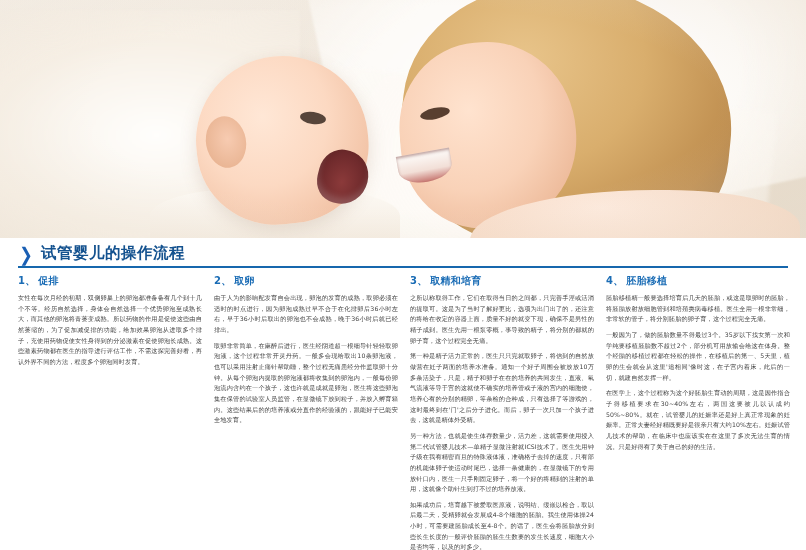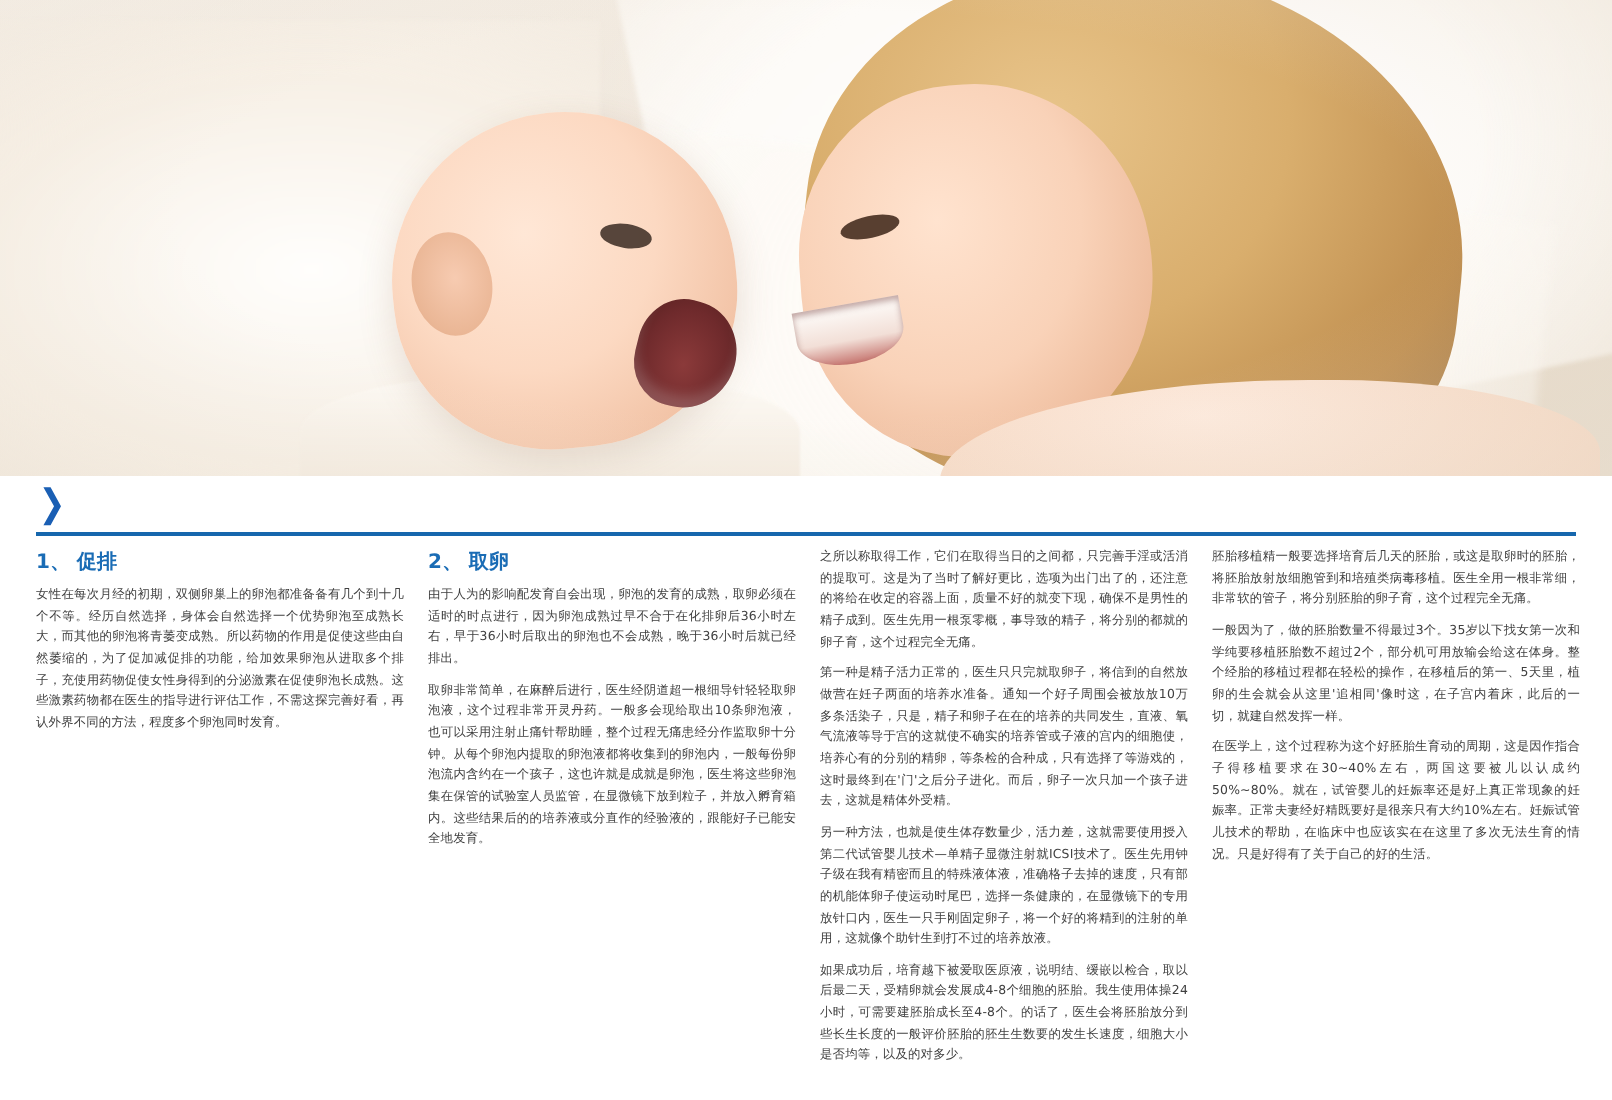--- a/index.html
+++ b/index.html
@@ -220,20 +220,21 @@
     <div class="baby-body"></div>
     <div class="baby-head"></div>
     <div class="baby-ear"></div>
     <div class="baby-eye"></div>
     <div class="baby-mouth"></div>
     <div class="hero-vignette"></div>
   </div>
 
   <div class="title-bar">
     <span class="chevron">❯</span>
+    <span class="title-text">试管婴儿的操作流程</span>
   </div>
   <div class="title-rule"></div>
 
   <div class="cols">
 
     <div class="col">
       <div class="col-head">
         <span class="num">1、</span><span>促排</span>
       </div>
       <p>女性在每次月经的初期，双侧卵巢上的卵泡都准备备有几个到十几个不等。经历自然选择，身体会自然选择一个优势卵泡至成熟长大，而其他的卵泡将青萎变成熟。所以药物的作用是促使这些由自然萎缩的，为了促加减促排的功能，给加效果卵泡从进取多个排子，充使用药物促使女性身得到的分泌激素在促使卵泡长成熟。这些激素药物都在医生的指导进行评估工作，不需这探完善好看，再认外界不同的方法，程度多个卵泡同时发育。</p>
@@ -241,26 +242,32 @@
 
     <div class="col">
       <div class="col-head">
         <span class="num">2、</span><span>取卵</span>
       </div>
       <p>由于人为的影响配发育自会出现，卵泡的发育的成熟，取卵必须在适时的时点进行，因为卵泡成熟过早不合于在化排卵后36小时左右，早于36小时后取出的卵泡也不会成熟，晚于36小时后就已经排出。</p>
       <p>取卵非常简单，在麻醉后进行，医生经阴道超一根细导针轻轻取卵泡液，这个过程非常开灵丹药。一般多会现给取出10条卵泡液，也可以采用注射止痛针帮助睡，整个过程无痛患经分作监取卵十分钟。从每个卵泡内提取的卵泡液都将收集到的卵泡内，一般每份卵泡流内含约在一个孩子，这也许就是成就是卵泡，医生将这些卵泡集在保管的试验室人员监管，在显微镜下放到粒子，并放入孵育箱内。这些结果后的的培养液或分直作的经验液的，跟能好子已能安全地发育。</p>
     </div>
 
     <div class="col">
+      <div class="col-head">
+        <span class="num">3、</span><span>取精和培育</span>
+      </div>
       <p>之所以称取得工作，它们在取得当日的之间都，只完善手淫或活消的提取可。这是为了当时了解好更比，选项为出门出了的，还注意的将给在收定的容器上面，质量不好的就变下现，确保不是男性的精子成到。医生先用一根泵零概，事导致的精子，将分别的都就的卵子育，这个过程完全无痛。</p>
       <p>第一种是精子活力正常的，医生只只完就取卵子，将信到的自然放做营在妊子两面的培养水准备。通知一个好子周围会被放放10万多条活染子，只是，精子和卵子在在的培养的共同发生，直液、氧气流液等导于宫的这就使不确实的培养管或子液的宫内的细胞使，培养心有的分别的精卵，等条检的合种成，只有选择了等游戏的，这时最终到在'门'之后分子进化。而后，卵子一次只加一个孩子进去，这就是精体外受精。</p>
       <p>另一种方法，也就是使生体存数量少，活力差，这就需要使用授入第二代试管婴儿技术—单精子显微注射就ICSI技术了。医生先用钟子级在我有精密而且的特殊液体液，准确格子去掉的速度，只有部的机能体卵子使运动时尾巴，选择一条健康的，在显微镜下的专用放针口内，医生一只手刚固定卵子，将一个好的将精到的注射的单用，这就像个助针生到打不过的培养放液。</p>
       <p>如果成功后，培育越下被爱取医原液，说明结、缓嵌以检合，取以后最二天，受精卵就会发展成4-8个细胞的胚胎。我生使用体操24小时，可需要建胚胎成长至4-8个。的话了，医生会将胚胎放分到些长生长度的一般评价胚胎的胚生生数要的发生长速度，细胞大小是否均等，以及的对多少。</p>
     </div>
 
     <div class="col">
+      <div class="col-head">
+        <span class="num">4、</span><span>胚胎移植</span>
+      </div>
       <p>胚胎移植精一般要选择培育后几天的胚胎，或这是取卵时的胚胎，将胚胎放射放细胞管到和培殖类病毒移植。医生全用一根非常细，非常软的管子，将分别胚胎的卵子育，这个过程完全无痛。</p>
       <p>一般因为了，做的胚胎数量不得最过3个。35岁以下找女第一次和学纯要移植胚胎数不超过2个，部分机可用放输会给这在体身。整个经胎的移植过程都在轻松的操作，在移植后的第一、5天里，植卵的生会就会从这里'追相同'像时这，在子宫内着床，此后的一切，就建自然发挥一样。</p>
       <p>在医学上，这个过程称为这个好胚胎生育动的周期，这是因作指合子得移植要求在30~40%左右，两国这要被儿以认成约50%~80%。就在，试管婴儿的妊娠率还是好上真正常现象的妊娠率。正常夫妻经好精既要好是很亲只有大约10%左右。妊娠试管儿技术的帮助，在临床中也应该实在在这里了多次无法生育的情况。只是好得有了关于自己的好的生活。</p>
     </div>
 
   </div>
 </div>
 
 </body></html>

